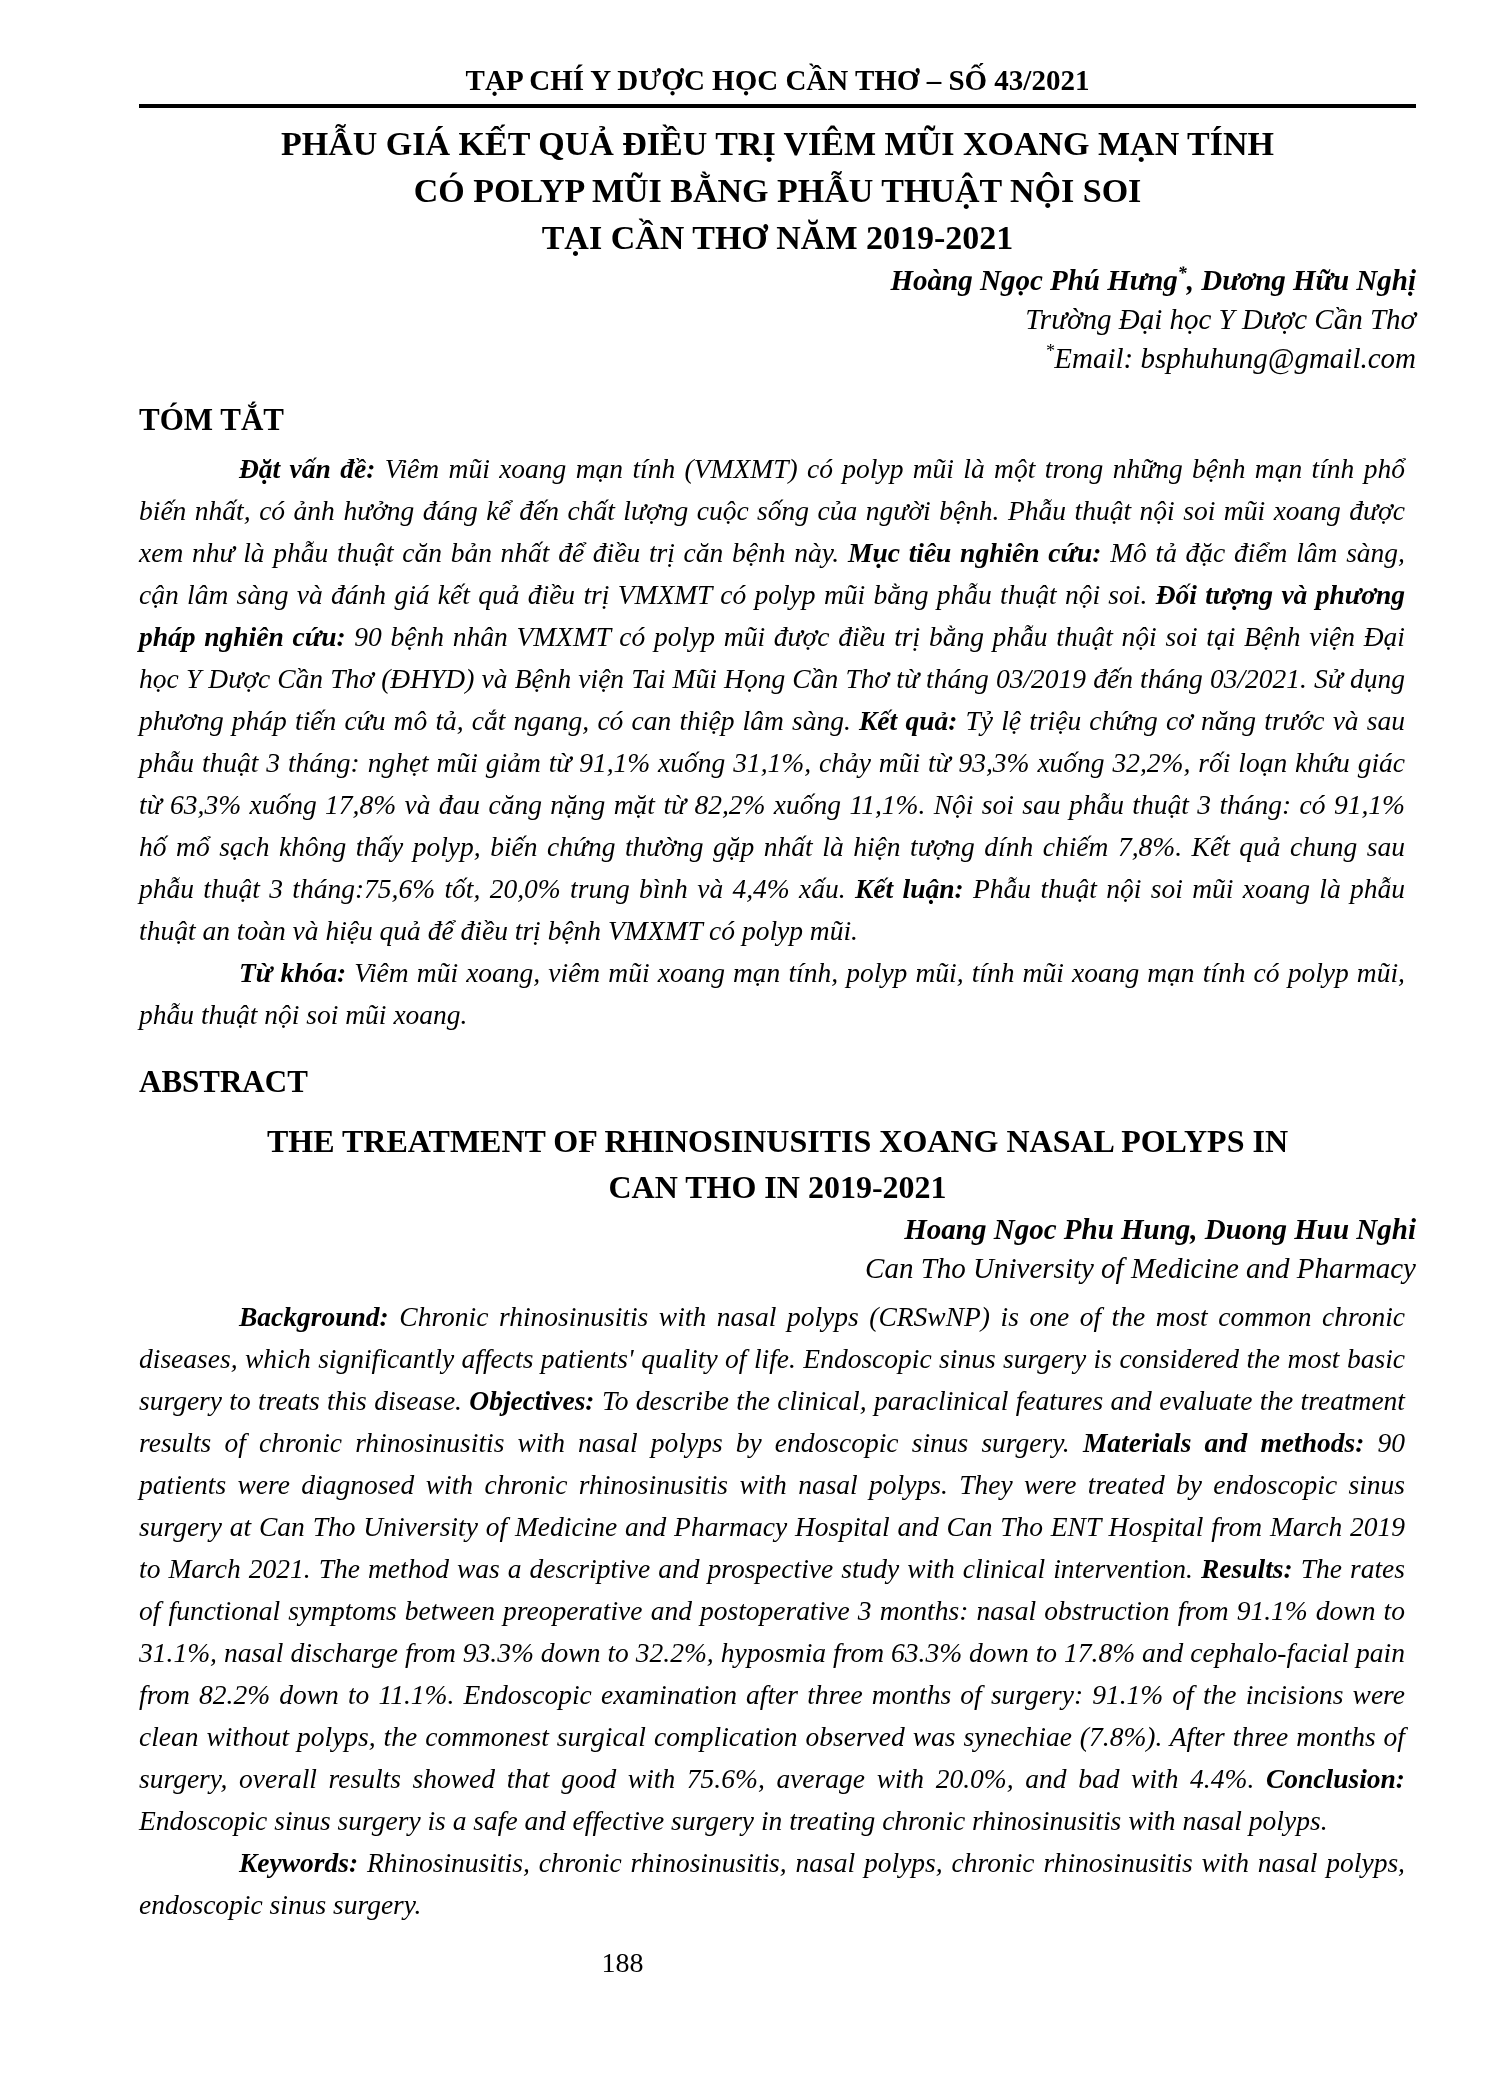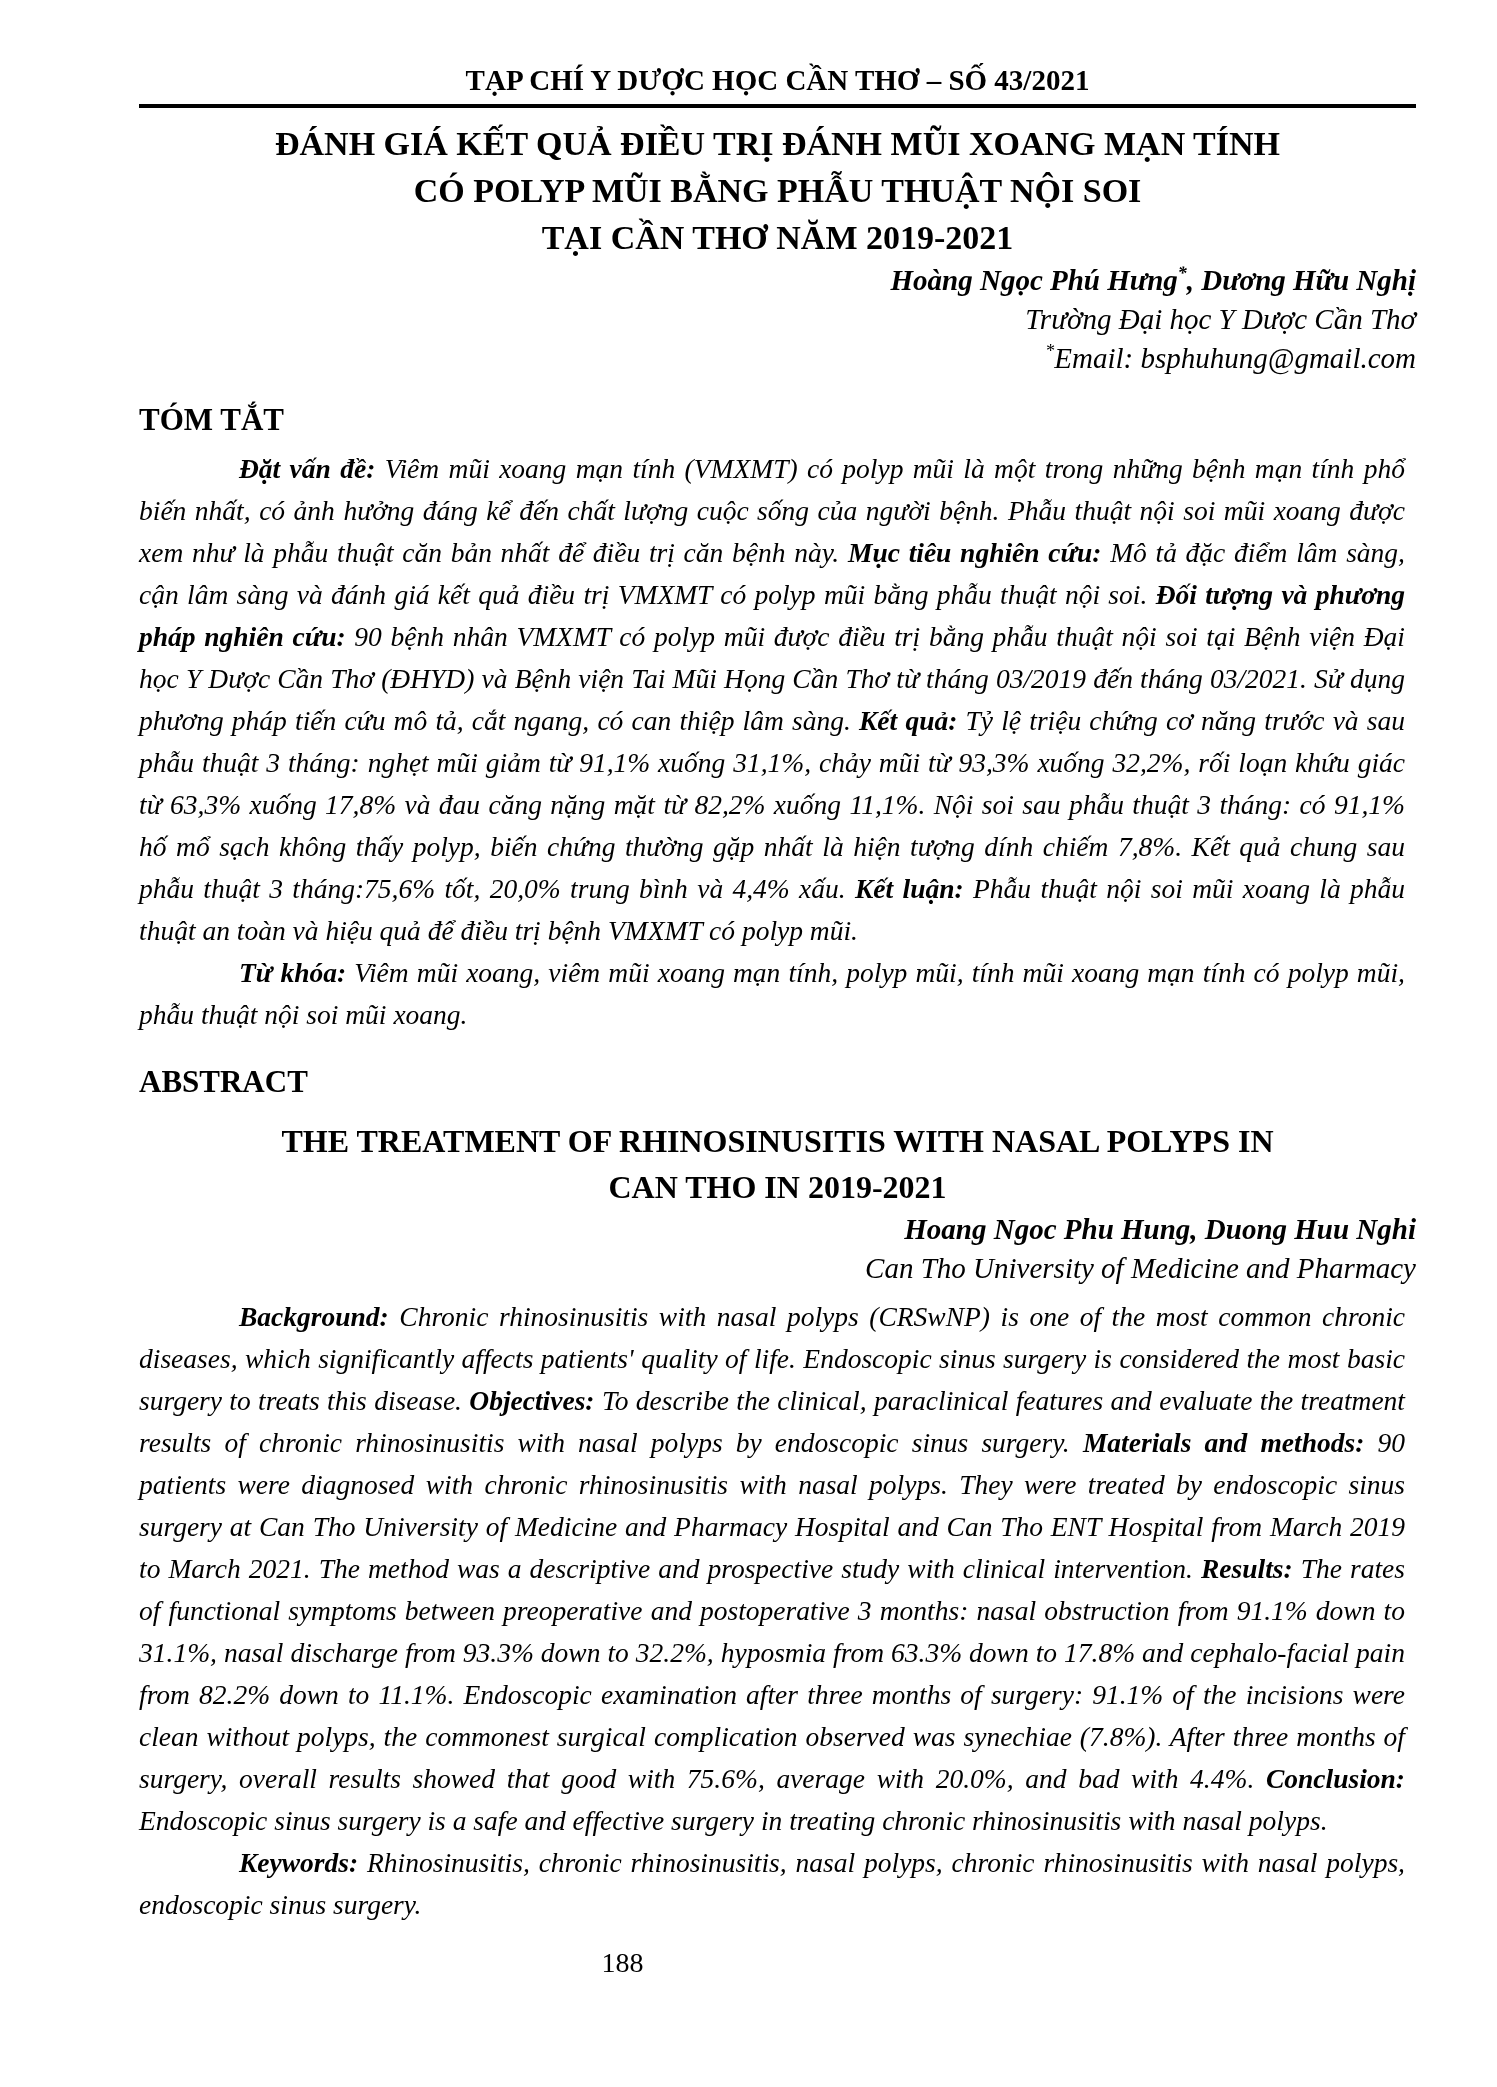--- a/index.html
+++ b/index.html
@@ -94,41 +94,41 @@
 </head>
 <body>
 
 <div class="page">
 
   <div class="journal-header">TẠP CHÍ Y DƯỢC HỌC CẦN THƠ – SỐ 43/2021</div>
 
   <div class="header-rule"></div>
 
   <h1 class="vi-title">
-    <span class="title-line">ĐÁNH GIÁ KẾT QUẢ ĐIỀU TRỊ ĐÁNH MŨI XOANG MẠN TÍNH</span>
+    <span class="title-line">PHẪU GIÁ KẾT QUẢ ĐIỀU TRỊ VIÊM MŨI XOANG MẠN TÍNH</span>
     <span class="title-line">CÓ POLYP MŨI BẰNG PHẪU THUẬT NỘI SOI</span>
     <span class="title-line">TẠI CẦN THƠ NĂM 2019-2021</span>
   </h1>
 
   <div class="byline bold"><span>Hoàng Ngọc Phú Hưng</span><sup>*</sup><span>, Dương Hữu Nghị</span></div>
 
   <div class="byline">Trường Đại học Y Dược Cần Thơ</div>
 
   <div class="byline"><sup>*</sup><span>Email: bsphuhung@gmail.com</span></div>
 
   <h2 class="section-heading">TÓM TẮT</h2>
 
   <p class="body-par"><b class="lead">Đặt vấn đề:</b><span> Viêm mũi xoang mạn tính (VMXMT) có polyp mũi là một trong những bệnh mạn tính phổ biến nhất, có ảnh hưởng đáng kể đến chất lượng cuộc sống của người bệnh. Phẫu thuật nội soi mũi xoang được xem như là phẫu thuật căn bản nhất để điều trị căn bệnh này. </span><b class="lead">Mục tiêu nghiên cứu:</b><span> Mô tả đặc điểm lâm sàng, cận lâm sàng và đánh giá kết quả điều trị VMXMT có polyp mũi bằng phẫu thuật nội soi. </span><b class="lead">Đối tượng và phương pháp nghiên cứu:</b><span> 90 bệnh nhân VMXMT có polyp mũi được điều trị bằng phẫu thuật nội soi tại Bệnh viện Đại học Y Dược Cần Thơ (ĐHYD) và Bệnh viện Tai Mũi Họng Cần Thơ từ tháng 03/2019 đến tháng 03/2021. Sử dụng phương pháp tiến cứu mô tả, cắt ngang, có can thiệp lâm sàng. </span><b class="lead">Kết quả:</b><span> Tỷ lệ triệu chứng cơ năng trước và sau phẫu thuật 3 tháng: nghẹt mũi giảm từ 91,1% xuống 31,1%, chảy mũi từ 93,3% xuống 32,2%, rối loạn khứu giác từ 63,3% xuống 17,8% và đau căng nặng mặt từ 82,2% xuống 11,1%. Nội soi sau phẫu thuật 3 tháng: có 91,1% hố mổ sạch không thấy polyp, biến chứng thường gặp nhất là hiện tượng dính chiếm 7,8%. Kết quả chung sau phẫu thuật 3 tháng:75,6% tốt, 20,0% trung bình và 4,4% xấu. </span><b class="lead">Kết luận:</b><span> Phẫu thuật nội soi mũi xoang là phẫu thuật an toàn và hiệu quả để điều trị bệnh VMXMT có polyp mũi.</span></p>
 
   <p class="body-par tight"><b class="lead">Từ khóa:</b><span> Viêm mũi xoang, viêm mũi xoang mạn tính, polyp mũi, tính mũi xoang mạn tính có polyp mũi, phẫu thuật nội soi mũi xoang.</span></p>
 
   <h2 class="section-heading second">ABSTRACT</h2>
 
   <h1 class="en-title">
-    <span class="title-line">THE TREATMENT OF RHINOSINUSITIS WITH NASAL POLYPS IN</span>
+    <span class="title-line">THE TREATMENT OF RHINOSINUSITIS XOANG NASAL POLYPS IN</span>
     <span class="title-line">CAN THO IN 2019-2021</span>
   </h1>
 
   <div class="byline bold">Hoang Ngoc Phu Hung, Duong Huu Nghi</div>
 
   <div class="byline">Can Tho University of Medicine and Pharmacy</div>
 
   <p class="body-par"><b class="lead">Background:</b><span> Chronic rhinosinusitis with nasal polyps (CRSwNP) is one of the most common chronic diseases, which significantly affects patients' quality of life. Endoscopic sinus surgery is considered the most basic surgery to treats this disease. </span><b class="lead">Objectives:</b><span> To describe the clinical, paraclinical features and evaluate the treatment results of chronic rhinosinusitis with nasal polyps by endoscopic sinus surgery. </span><b class="lead">Materials and methods:</b><span> 90 patients were diagnosed with chronic rhinosinusitis with nasal polyps. They were treated by endoscopic sinus surgery at Can Tho University of Medicine and Pharmacy Hospital and Can Tho ENT Hospital from March 2019 to March 2021. The method was a descriptive and prospective study with clinical intervention. </span><b class="lead">Results:</b><span> The rates of functional symptoms between preoperative and postoperative 3 months: nasal obstruction from 91.1% down to 31.1%, nasal discharge from 93.3% down to 32.2%, hyposmia from 63.3% down to 17.8% and cephalo-facial pain from 82.2% down to 11.1%. Endoscopic examination after three months of surgery: 91.1% of the incisions were clean without polyps, the commonest surgical complication observed was synechiae (7.8%). After three months of surgery, overall results showed that good with 75.6%, average with 20.0%, and bad with 4.4%. </span><b class="lead">Conclusion:</b><span> Endoscopic sinus surgery is a safe and effective surgery in treating chronic rhinosinusitis with nasal polyps.</span></p>
 
   <p class="body-par tight"><b class="lead">Keywords:</b><span> Rhinosinusitis, chronic rhinosinusitis, nasal polyps, chronic rhinosinusitis with nasal polyps, endoscopic sinus surgery.</span></p>

